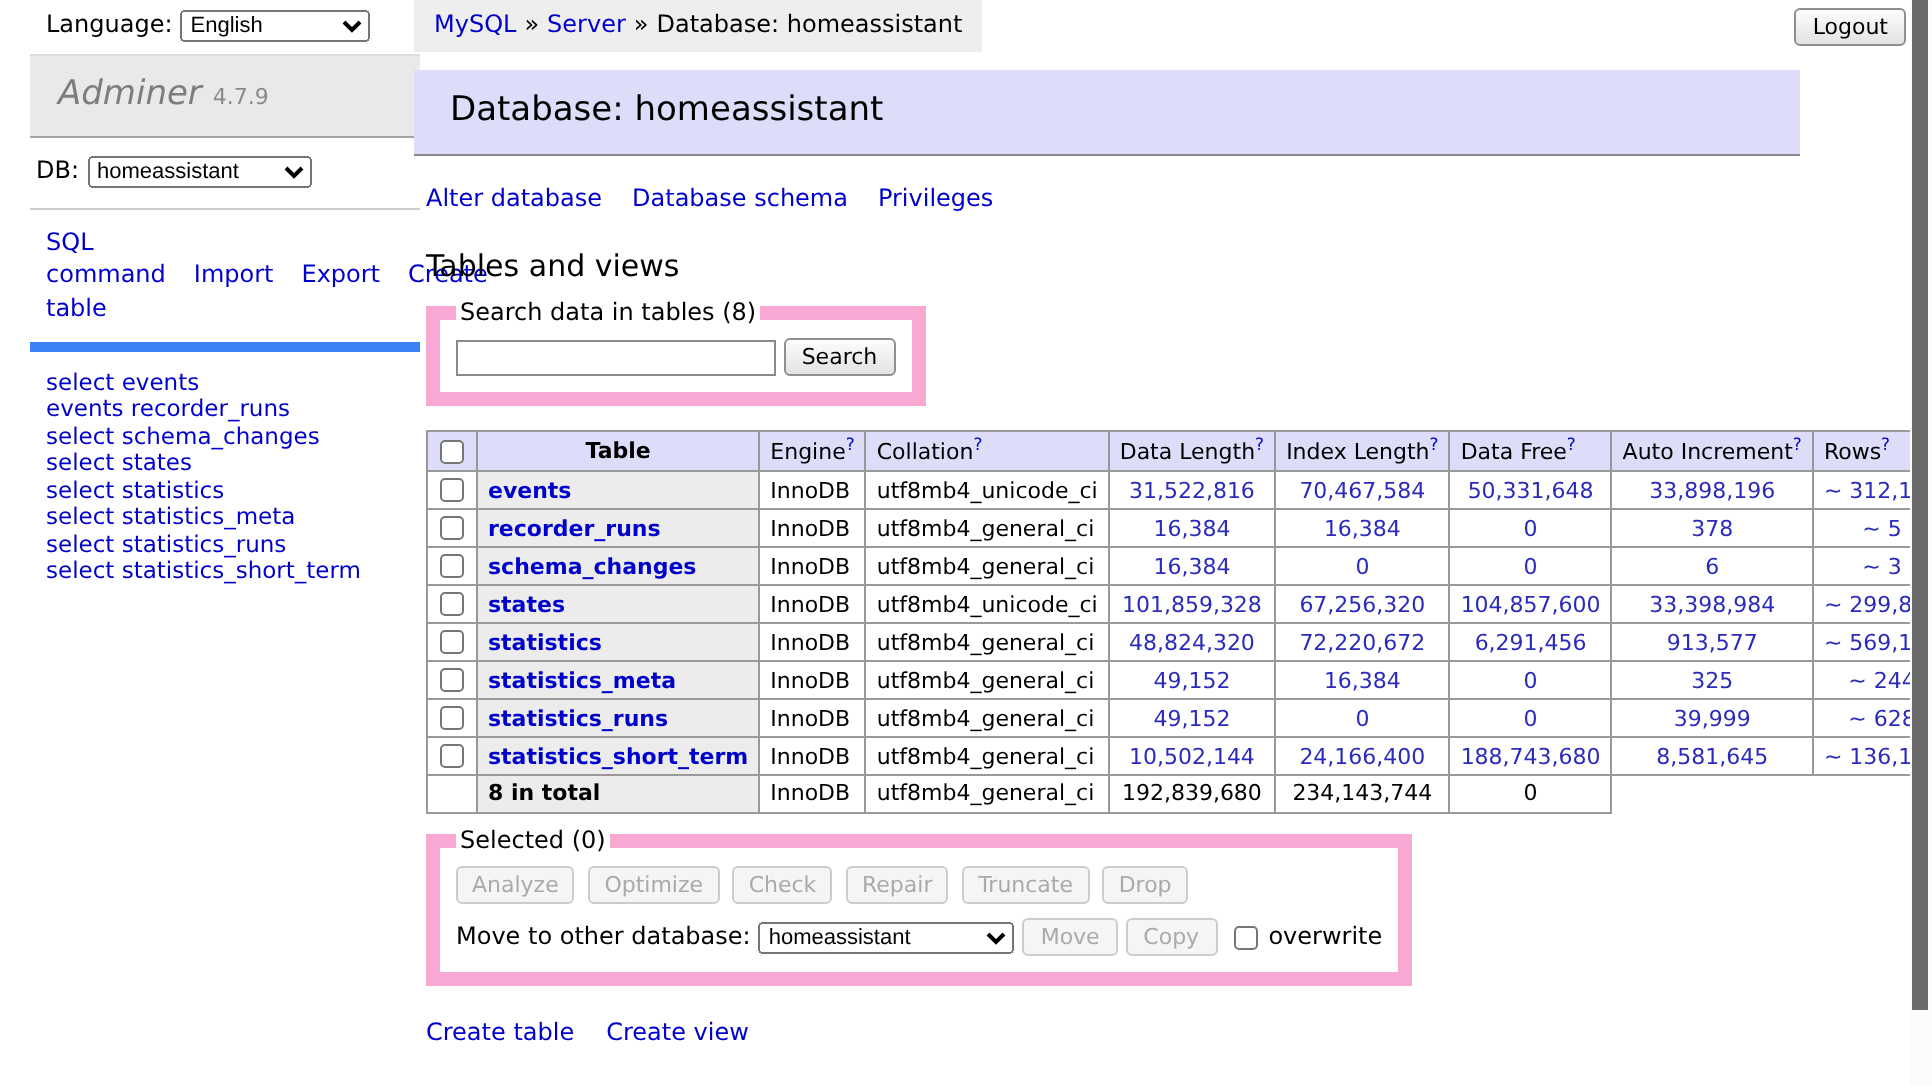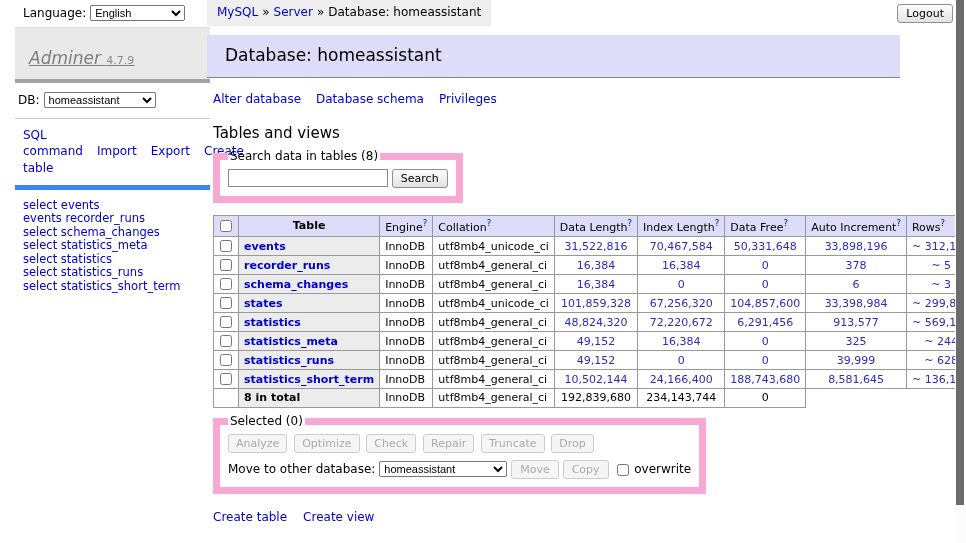--- a/index.html
+++ b/index.html
@@ -9,22 +9,22 @@
     background: #fff; color: #000;
     font-family: "DejaVu Sans", "Liberation Sans", sans-serif;
     font-size: 12px; line-height: 1.25;
   }
   a { color: #0000cc; text-decoration: none; }
 
   
   #sidebar { position:absolute; left:15px; top:0; width:195px; }
   .language-row { padding: 5px 8px 6px 8px; border-bottom: 1px solid #ddd; white-space: nowrap; }
   .language-row select { width: 95px; margin-left: 4px; font-size: 11px; }
-  h1.logo { margin:0; padding: 20px 14px 10px; background:#e9e9e9; border-bottom:4px solid #a3a3a3;
-            font-size:17px; font-weight:normal; color:#7d7d7d; font-style: italic; text-decoration: underline; }
+  h1.logo { margin:0; padding: 9px 14px 10px; background:#e9e9e9; border-bottom:1px solid #a3a3a3;
+            font-size:17px; font-weight:normal; color:#7d7d7d; font-style: italic; }
   h1.logo .version { font-size: 11px; font-style: normal; color:#8a8a8a; }
   .db-row { padding: 9px 3px 10px; border-bottom: 1px solid #ccc; white-space: nowrap; }
   .db-row select { width: 112px; margin-left: 4px; font-size: 11px; }
   .links-row { padding: 8px 8px 9px; border-bottom: 5px solid #3b82f6; line-height: 1.35; }
   .links-row a { margin-right: 14px; }
   .tables-list { padding: 9px 8px; }
   .tables-list a { display:block; font-size: 11.5px; line-height: 1.13; margin-bottom: 0.5px; }
 
   
   #breadcrumb { position:absolute; left:207px; top:0; background:#eee; padding: 5px 10px 6px; font-size:12px; white-space:nowrap; }
@@ -98,22 +98,23 @@
   <div class="db-row">
     <span>DB:</span><select><option>homeassistant</option></select>
   </div>
   <div class="links-row">
     <a href="#">SQL command</a><a href="#">Import</a><a href="#">Export</a><a href="#">Create table</a>
   </div>
   <div class="tables-list">
       <a href="#">select events</a>
       <a href="#">events recorder_runs</a>
       <a href="#">select schema_changes</a>
+      <a href="#">select states</a>
+      <a href="#">select statistics</a>
       <a href="#">select statistics_meta</a>
-      <a href="#">select statistics</a>
       <a href="#">select statistics_runs</a>
       <a href="#">select statistics_short_term</a>
     </div>
 </div>
 
 <div id="breadcrumb">
   <a href="#">MySQL</a><span class="sep">»</span><a href="#">Server</a><span class="sep">»</span><span>Database: homeassistant</span>
 </div>
 <button id="logout-btn">Logout</button>
 

